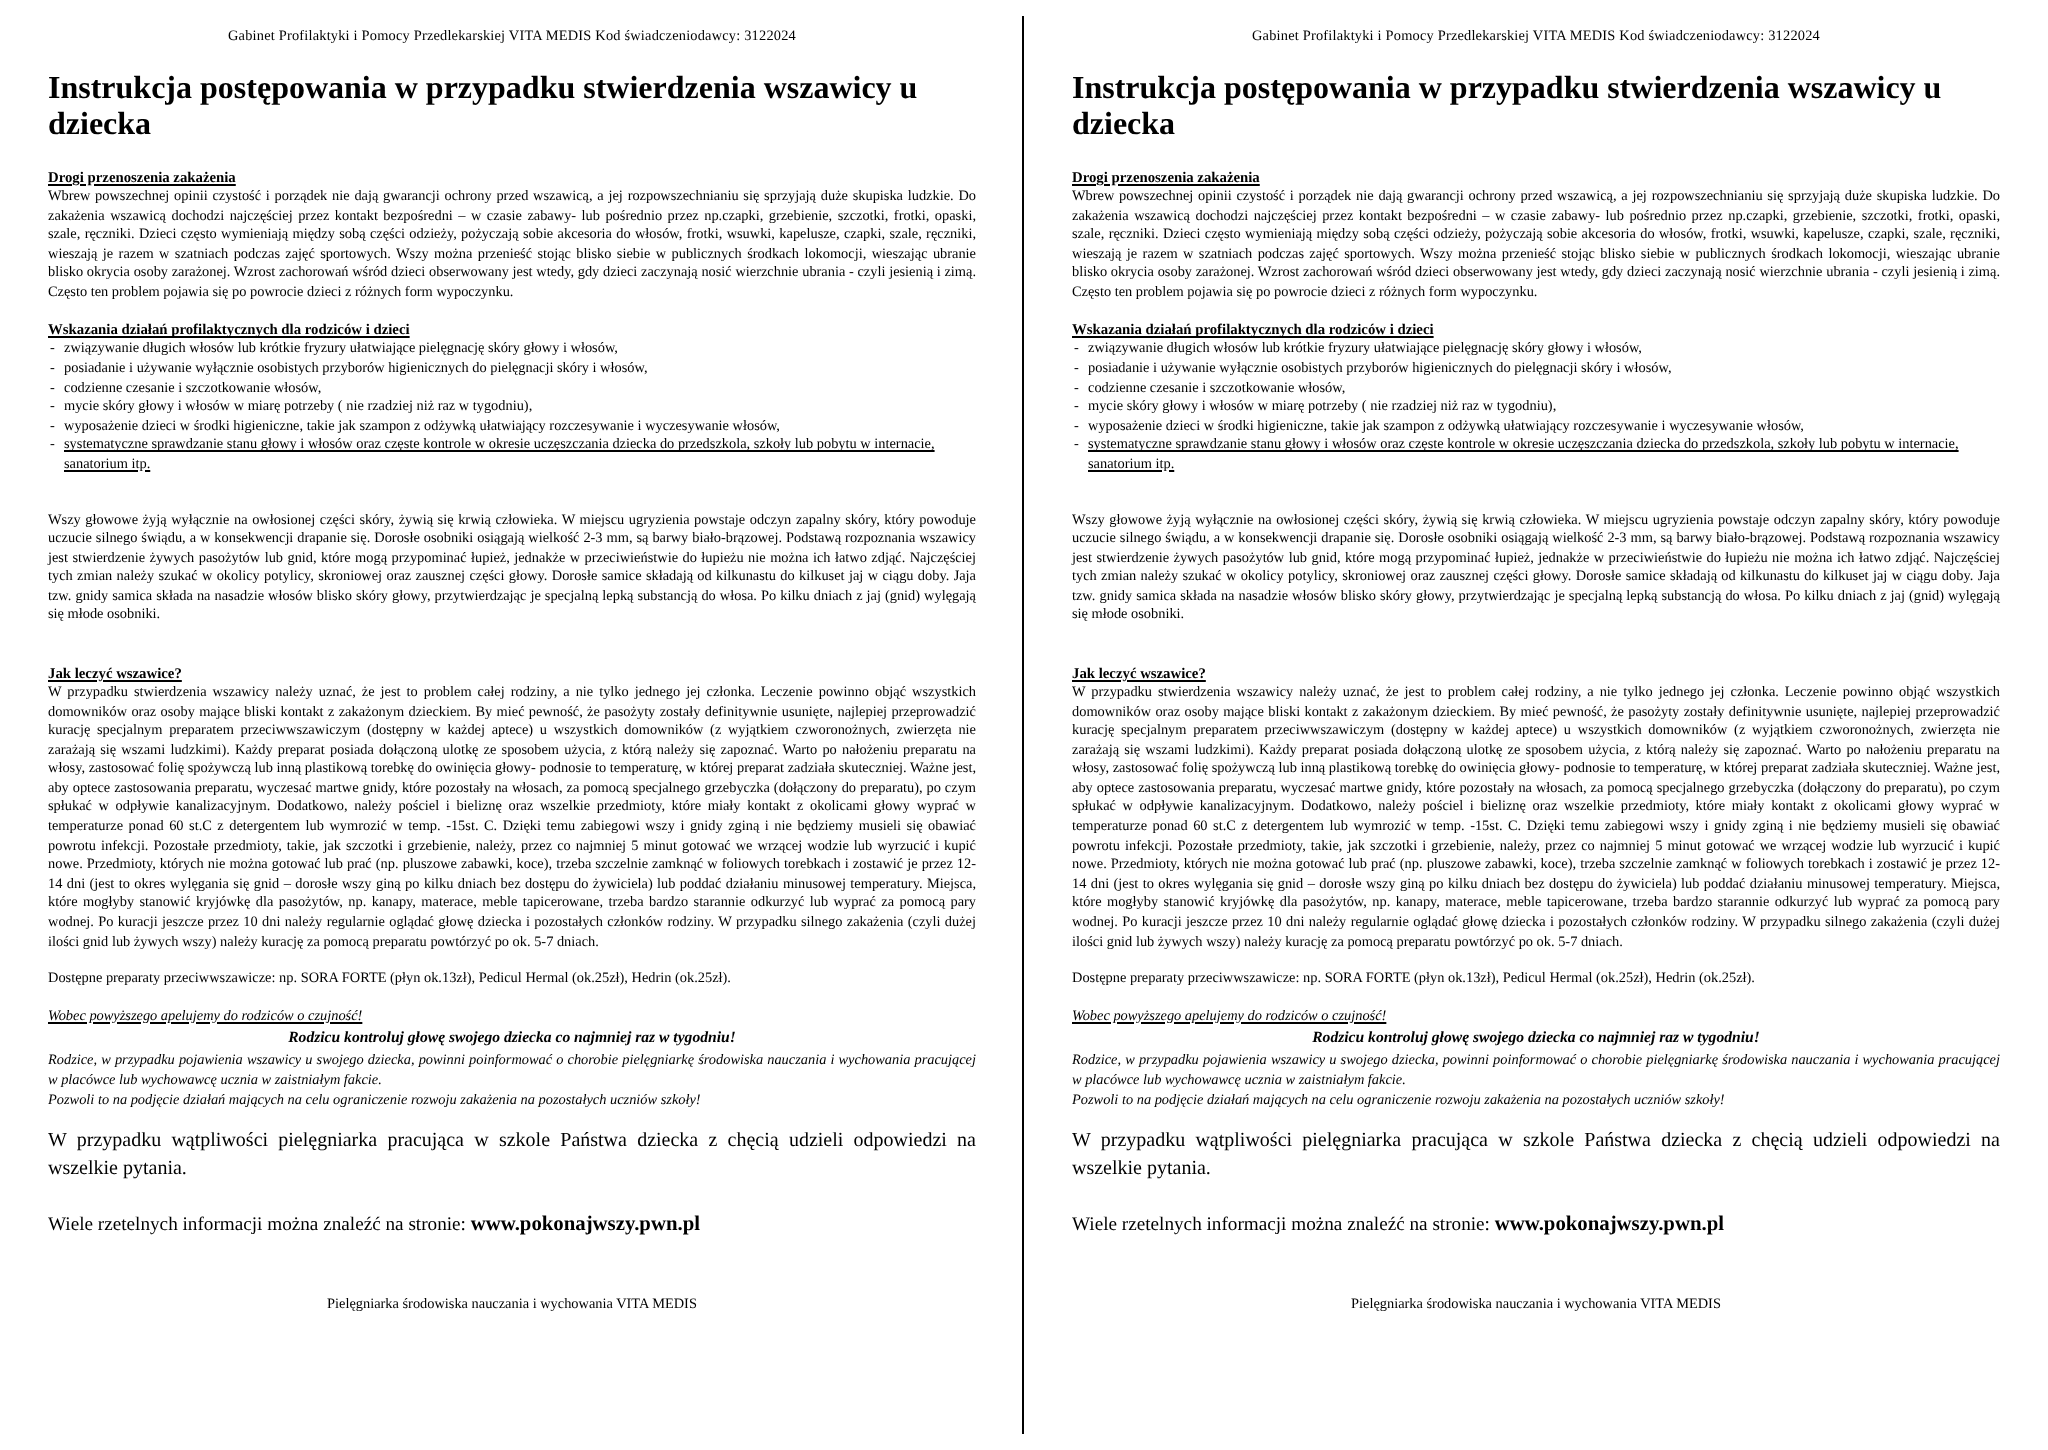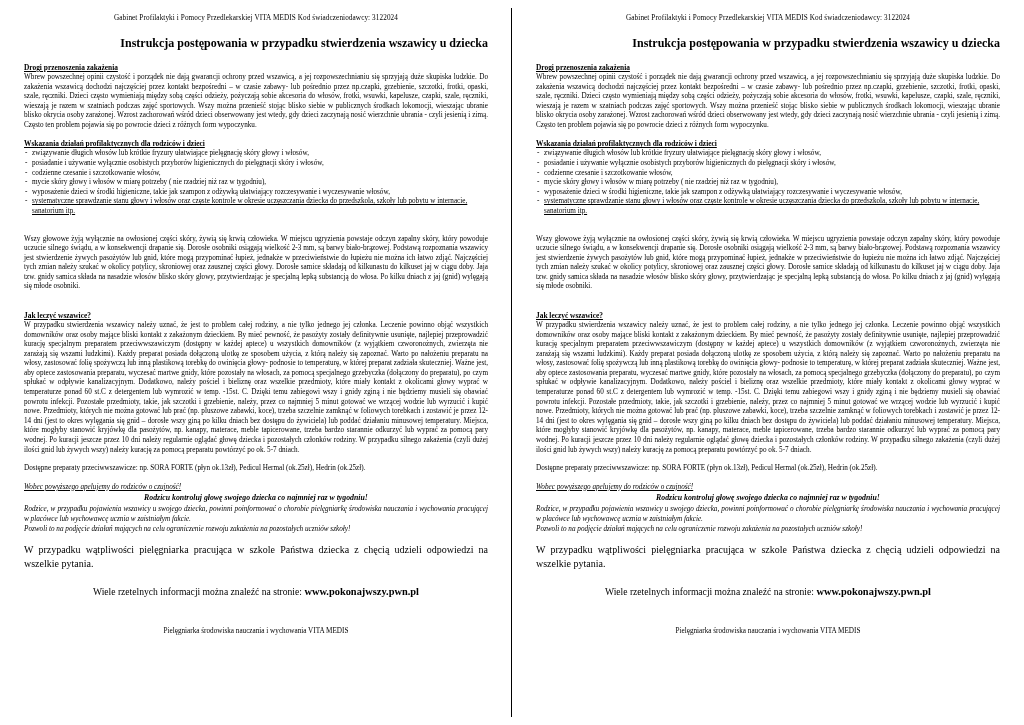--- a/index.html
+++ b/index.html
@@ -35,23 +35,23 @@
     padding: 14px 24px 10px 24px;
     position: relative;
   }
   .hdr {
     font-size: 7.2px;
     text-align: center;
     margin-bottom: 14px;
     letter-spacing: 0.1px;
   }
   .title {
-    font-size: 12px;
-    font-weight: bold;
-    text-align: right;
+    font-size: 16px;
+    font-weight: bold;
+    text-align: left;
     margin: 0 0 12px 0;
   }
   .sec-title {
     font-size: 7.4px;
     font-weight: bold;
     margin: 0 0 1px 0;
     text-decoration: underline;
   }
   p.just {
     font-size: 7.2px;
@@ -99,21 +99,20 @@
     margin: 0;
   }
   .closing {
     font-size: 10px;
     text-align: justify;
     line-height: 1.34;
     margin: 9px 0 0 0;
   }
   .site {
     font-size: 9.6px;
-    text-align: center;
     margin: 16px 0 0 0;
   }
   .site .big {
     font-weight: bold;
     font-size: 10.4px;
   }
   .footer {
     font-size: 7.2px;
     text-align: center;
     margin-top: 30px;

